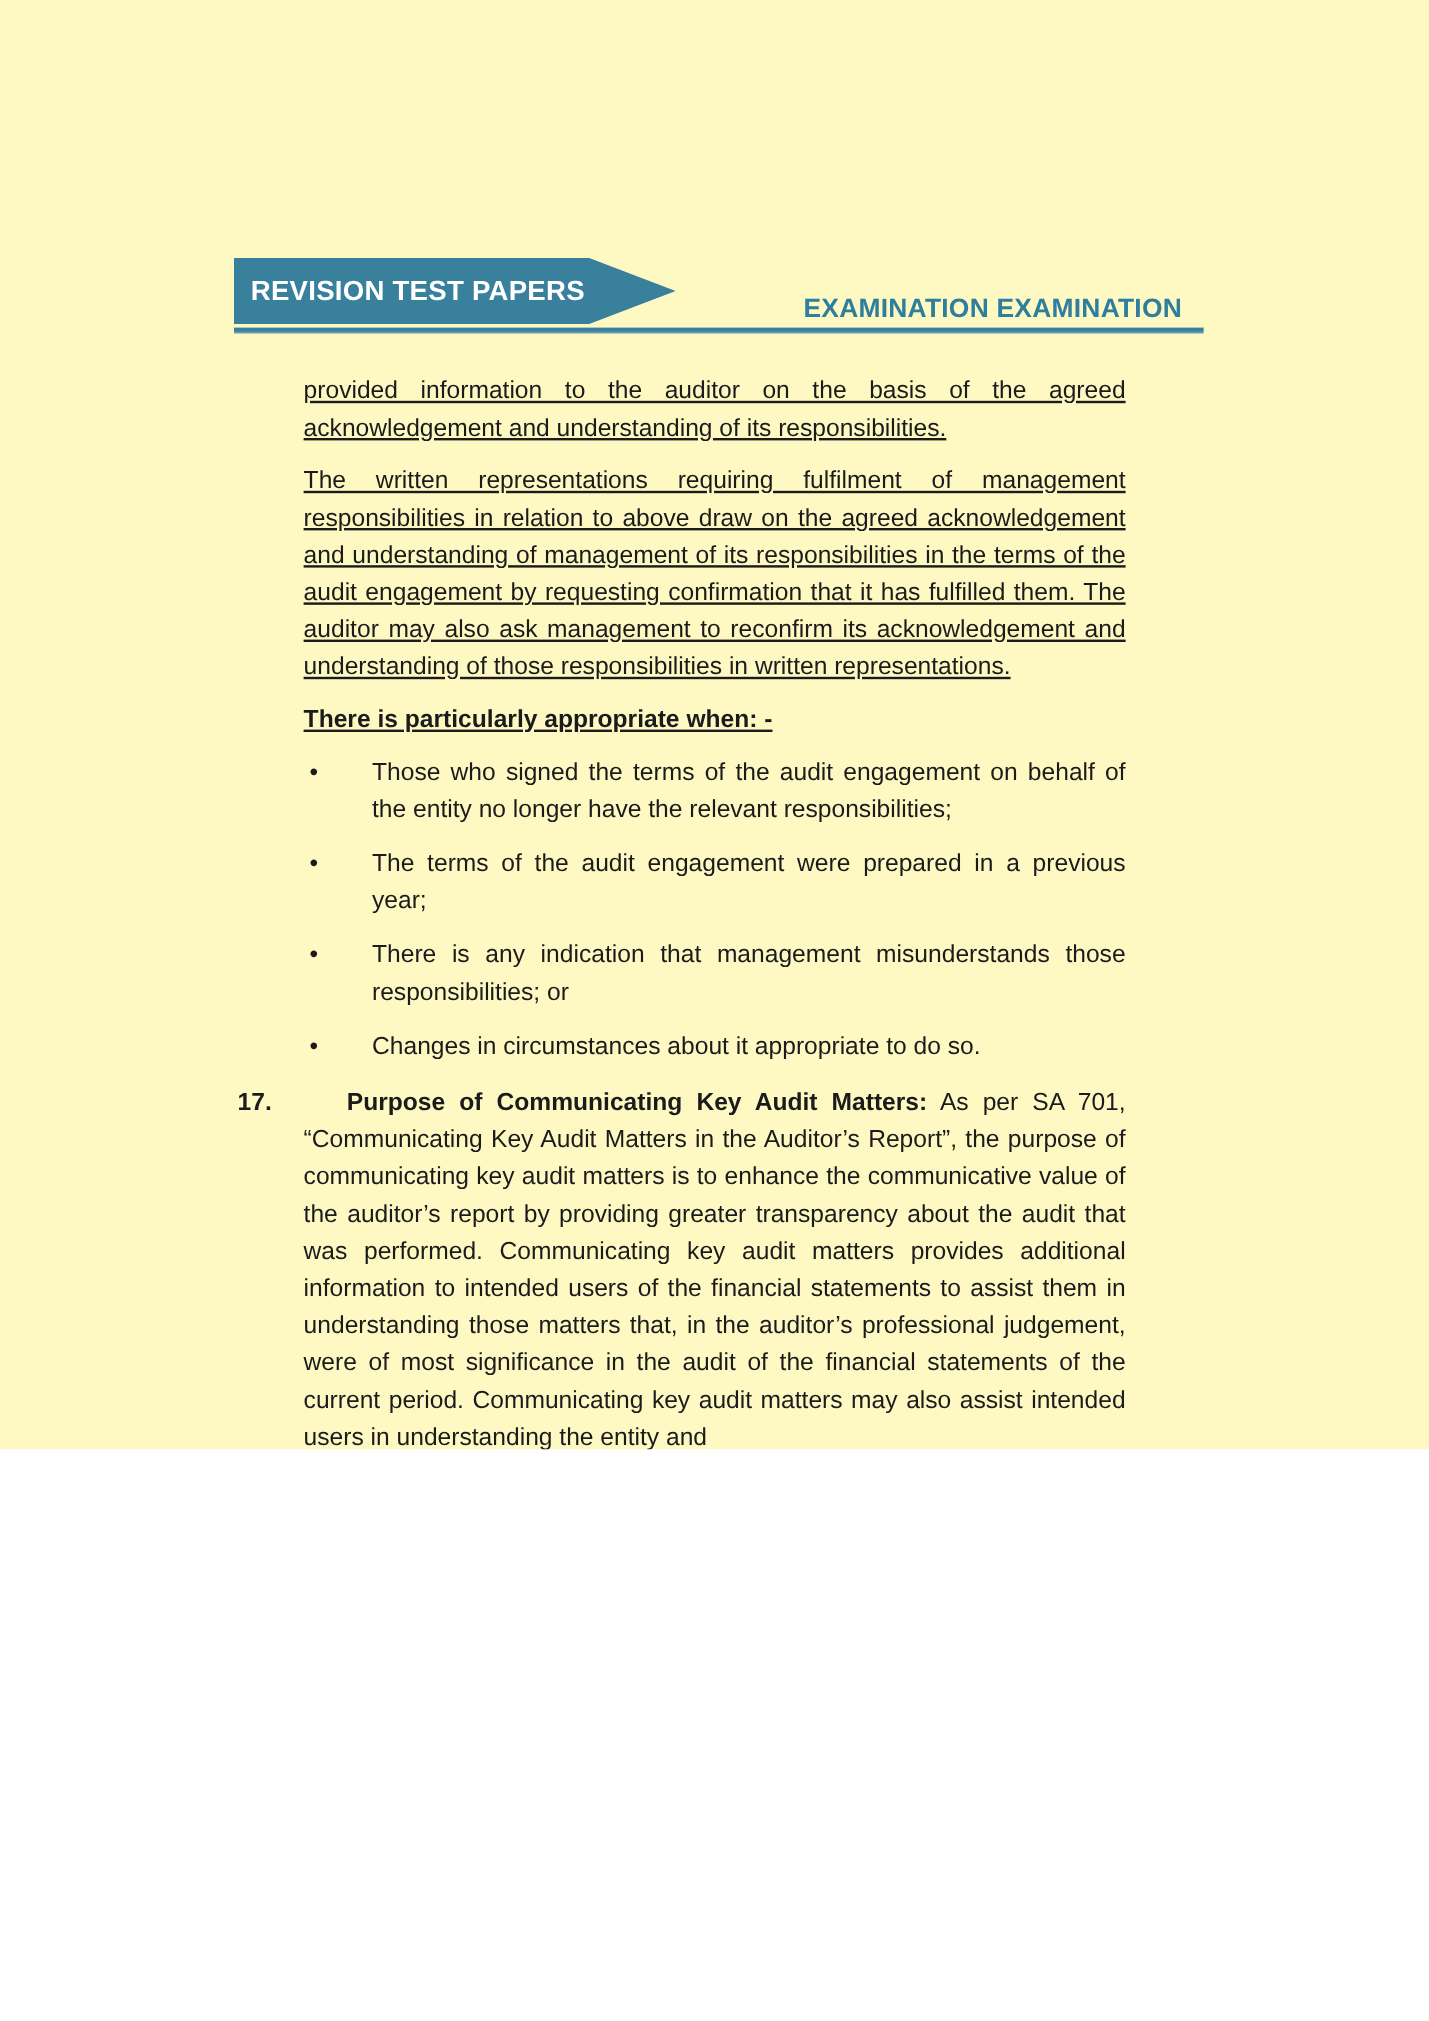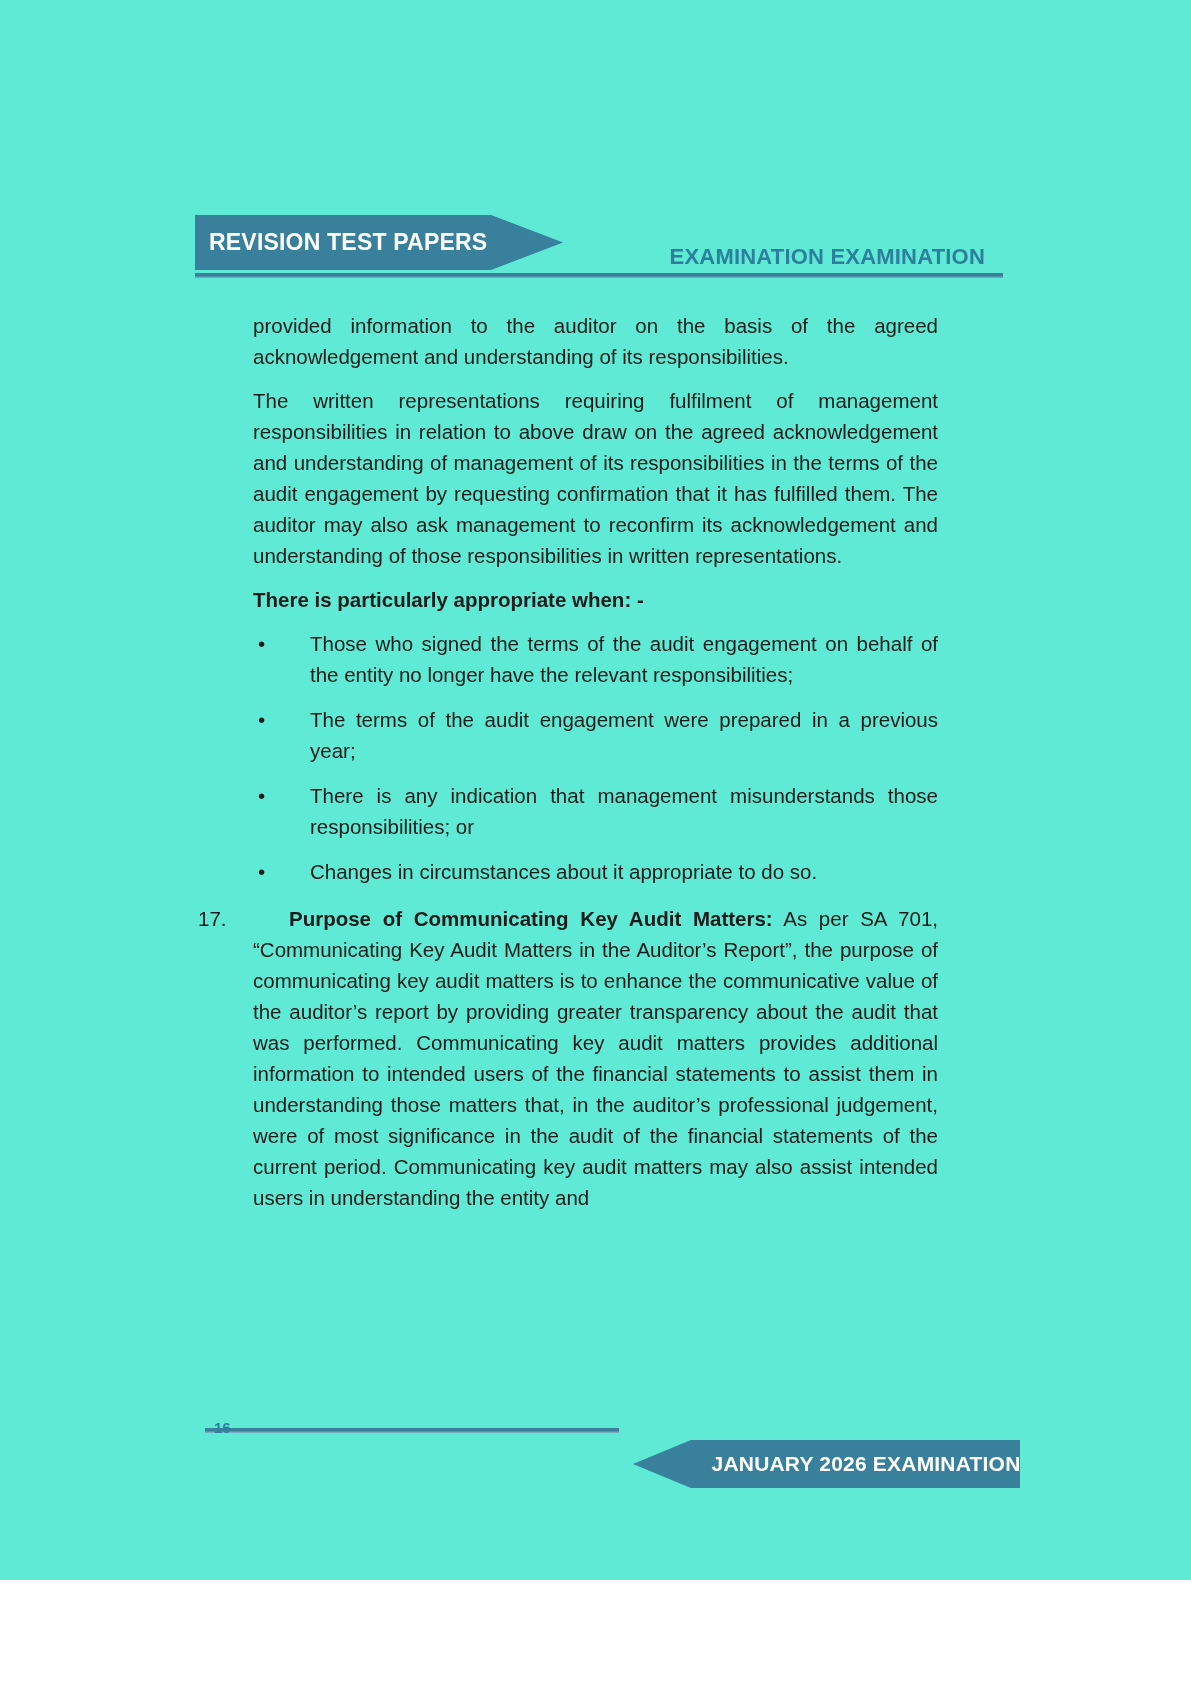--- a/index.html
+++ b/index.html
@@ -4,22 +4,22 @@
 <style>
   html, body {
     margin: 0;
     padding: 0;
     background: #ffffff;
     font-family: "Liberation Sans", sans-serif;
   }
   .page {
     position: relative;
     width: 1191px;
-    height: 1580px;
-    background: #5eead4;
+    height: 1208px;
+    background: #fef9c3;
     overflow: hidden;
   }
 
   
   .header-banner {
     position: absolute;
     left: 195px;
     top: 215px;
     width: 368px;
     height: 55px;
@@ -63,20 +63,21 @@
     left: 253px;
     top: 310px;
     width: 685px;
     font-size: 20.5px;
     line-height: 31px;
     color: #1b1b1b;
     text-align: justify;
   }
   .content p {
     margin: 0 0 13px 0;
+    text-decoration: underline;
   }
   .bold-lead {
     font-weight: bold;
   }
   .bullet-row {
     position: relative;
     padding-left: 57px;
     margin-bottom: 14px;
     box-sizing: border-box;
   }
@@ -86,21 +87,21 @@
     top: 0;
   }
   .numbered-item {
     position: relative;
     margin-top: 16px;
   }
   .item-number {
     position: absolute;
     left: -55px;
     top: 0;
-    font-weight: normal;
+    font-weight: bold;
   }
   .item-heading {
     font-weight: bold;
     margin-left: 36px;
   }
 
   
   .footer-rule {
     position: absolute;
     left: 205px;

